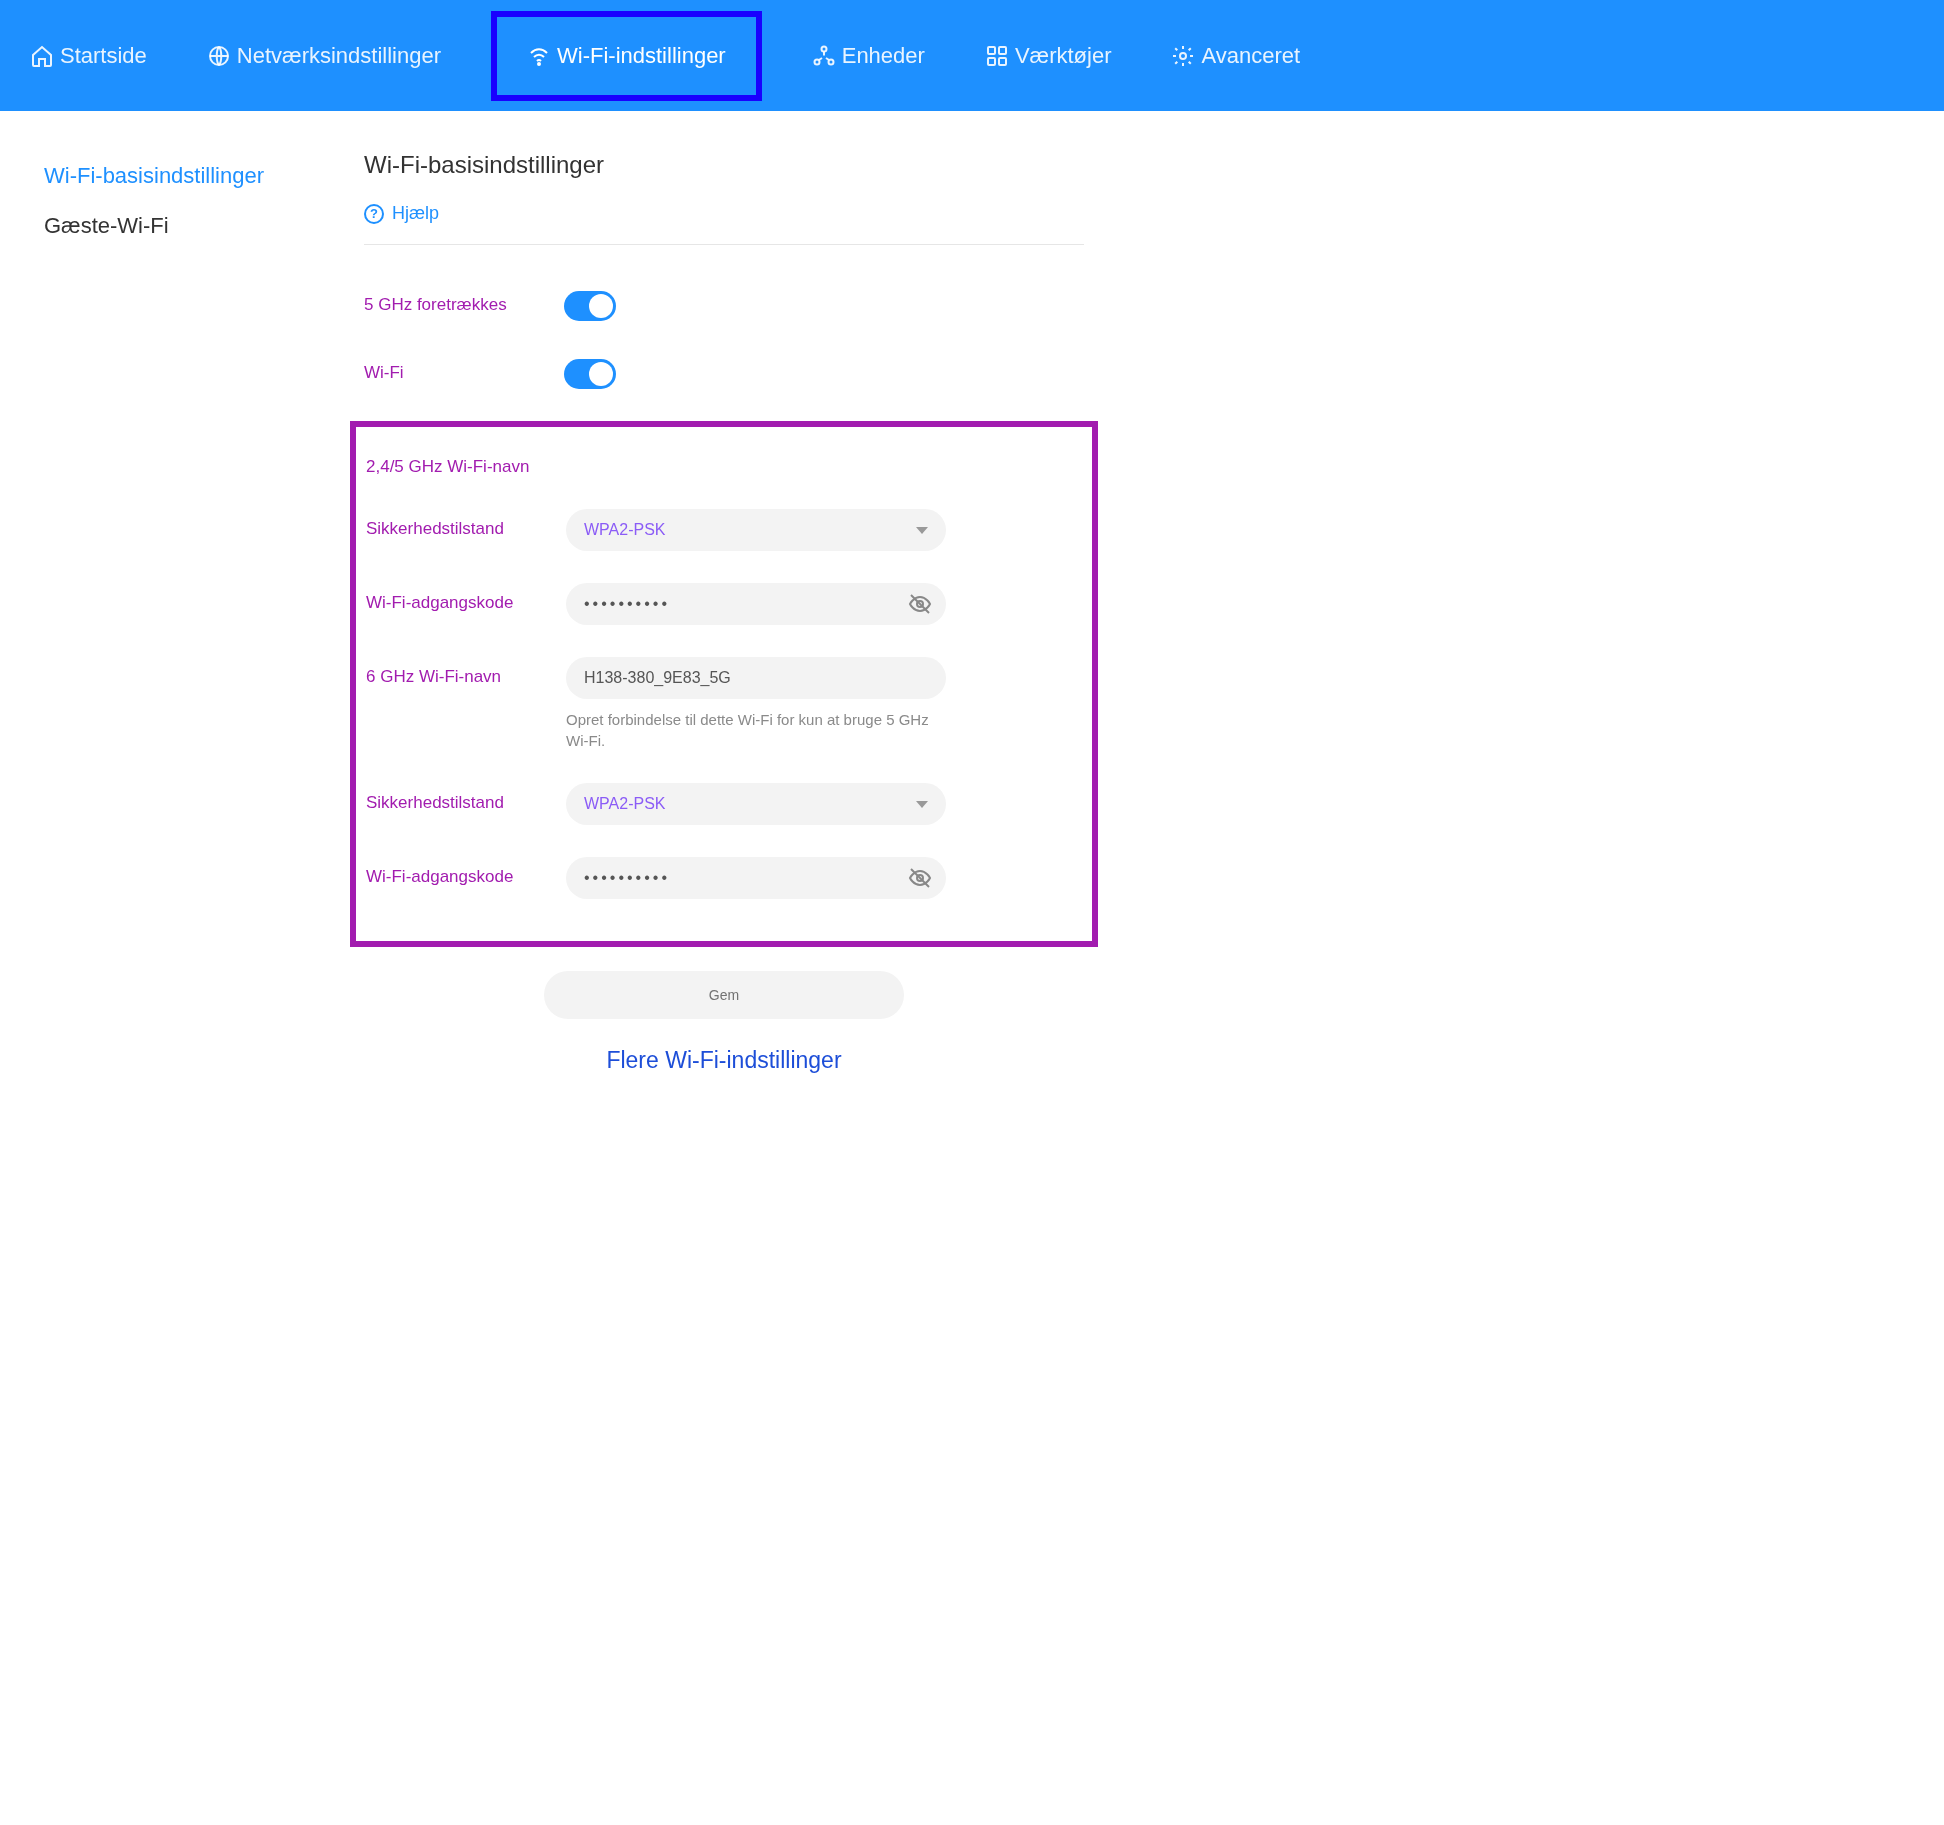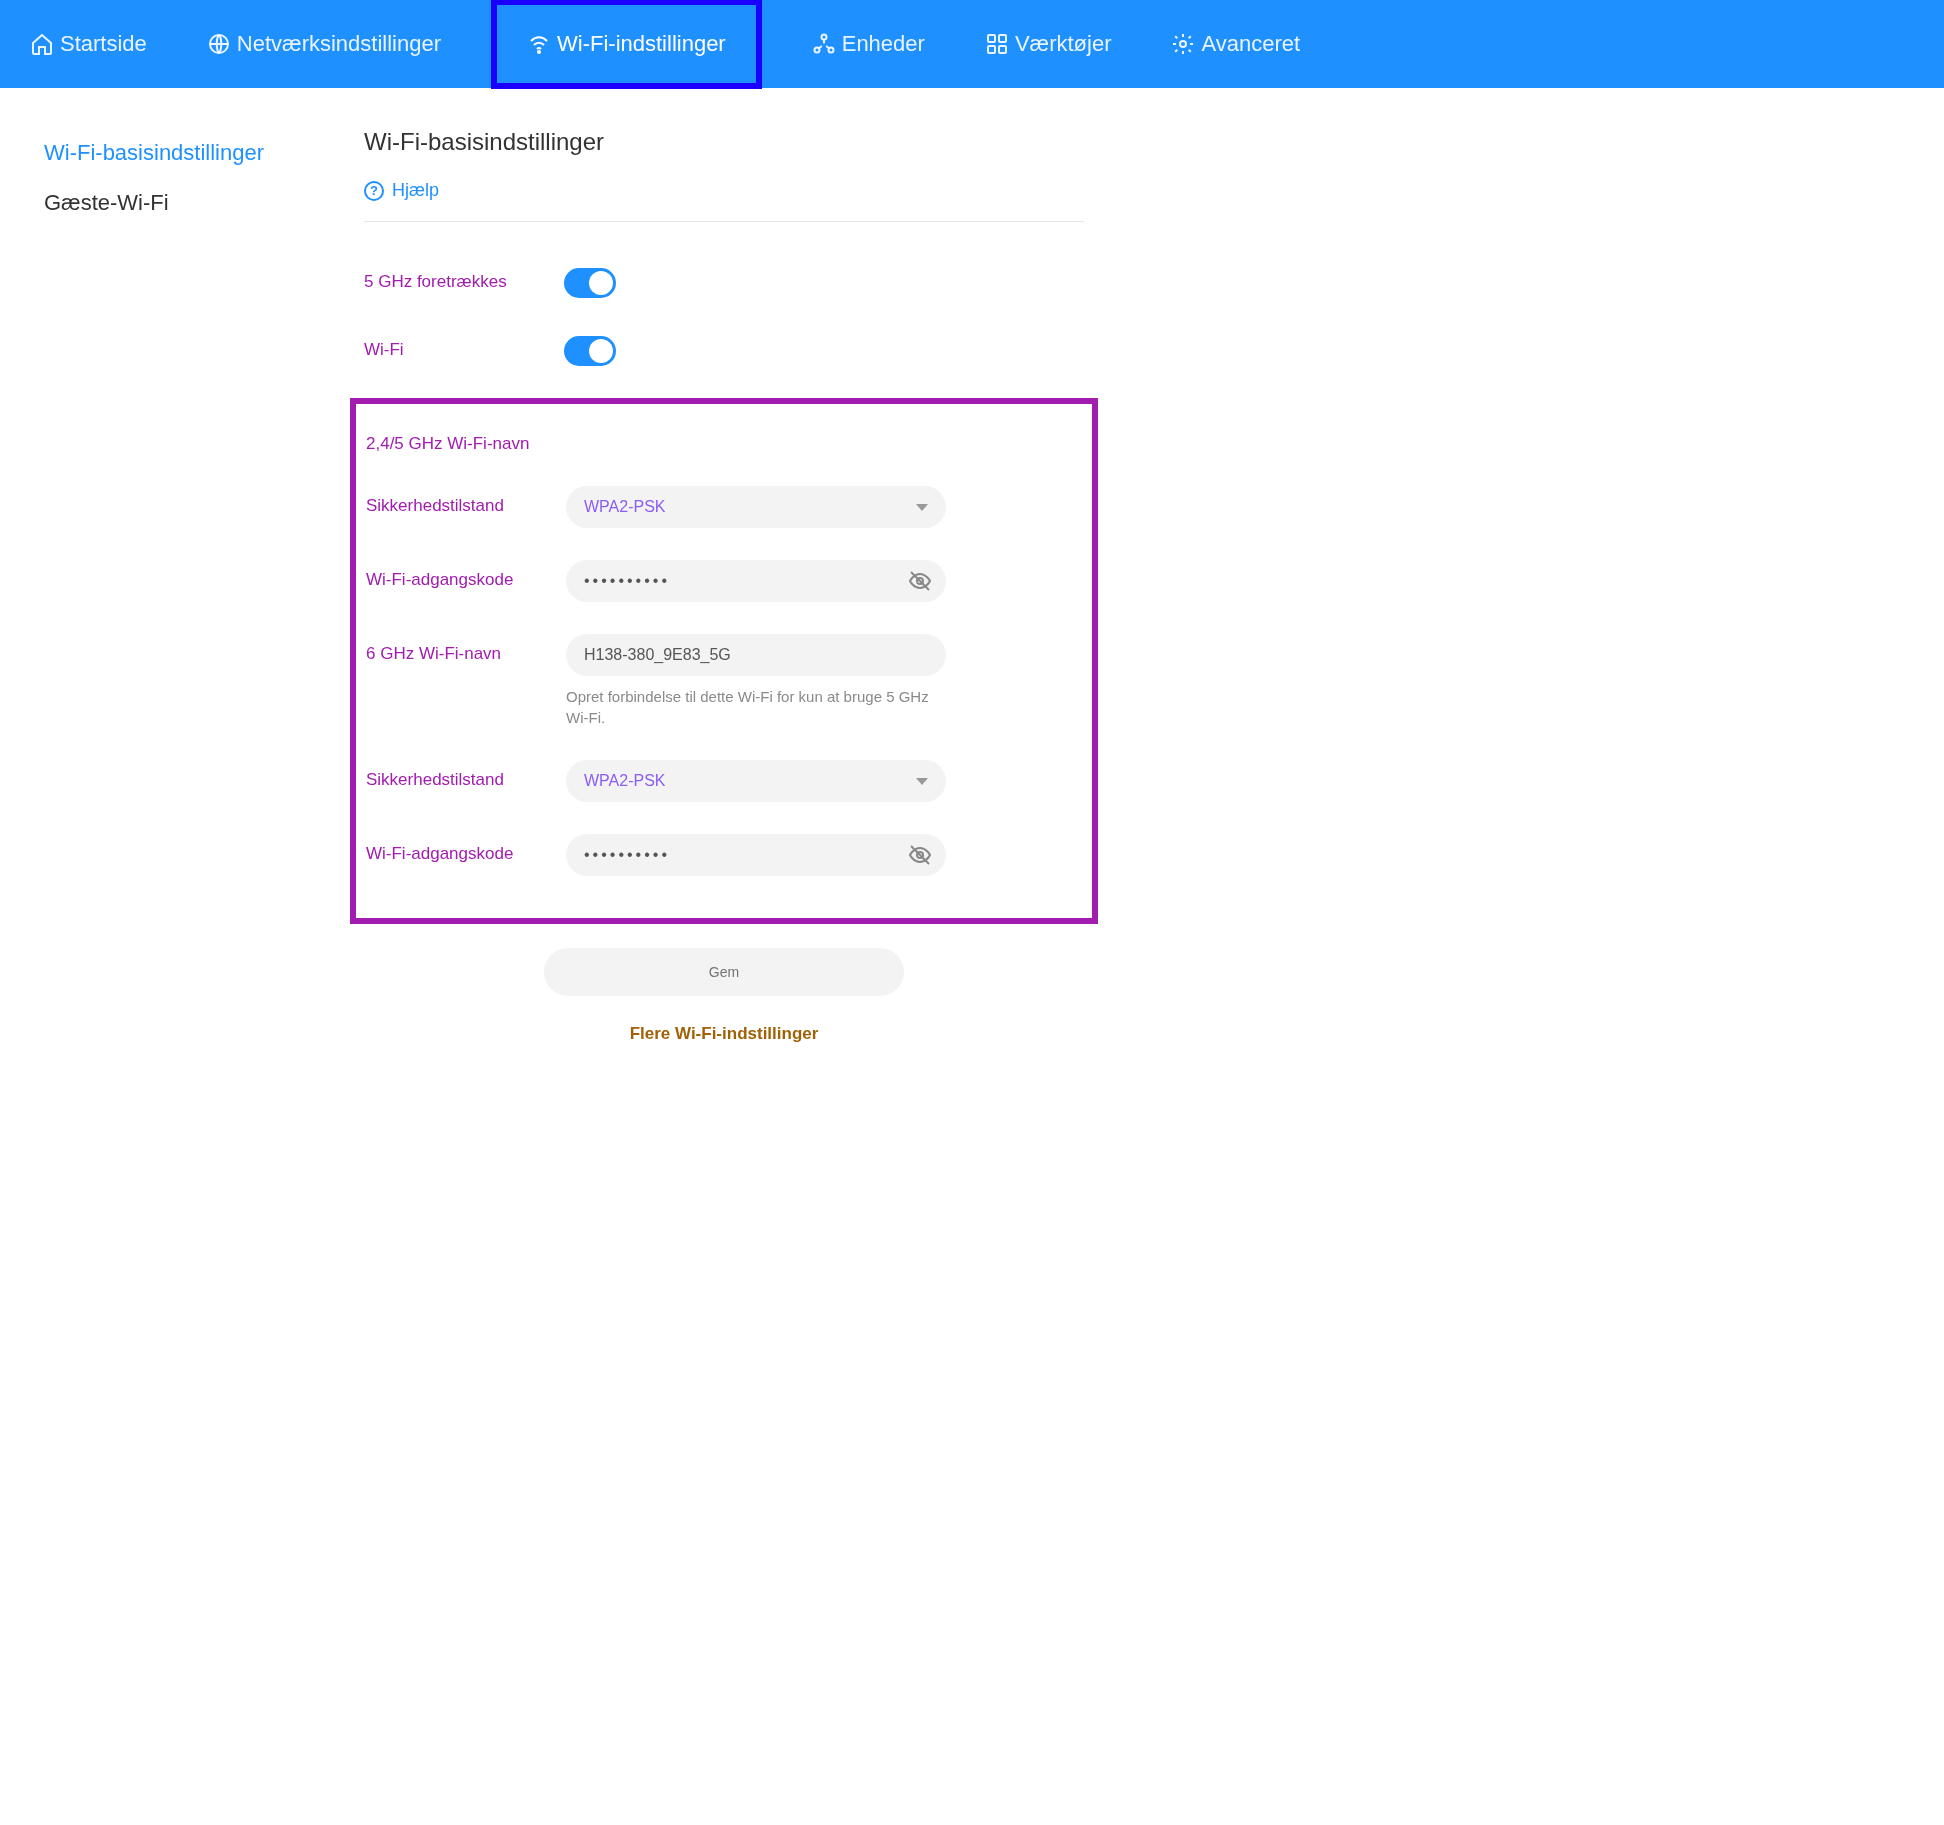--- a/index.html
+++ b/index.html
@@ -8,21 +8,21 @@
       background: #ffffff;
       color: #333;
     }
     
     
     .topnav {
       background: #1e90ff;
       display: flex;
       align-items: center;
       padding: 0 20px;
-      height: 88px;
+      height: 111px;
       gap: 40px;
     }
     .topnav-item {
       display: flex;
       align-items: center;
       gap: 6px;
       color: rgba(255,255,255,0.9);
       font-size: 22px;
       cursor: pointer;
       padding: 8px 10px;
@@ -226,24 +226,23 @@
       cursor: pointer;
     }
     
     
     .more-link-row {
       display: flex;
       justify-content: center;
       margin-top: 28px;
     }
     .more-link {
-      color: #a16207;
-      font-size: 17px;
-      cursor: pointer;
-      font-weight: bold;
+      color: #1d4ed8;
+      font-size: 23px;
+      cursor: pointer;
     }
     
     .chevron-down {
       width: 0;
       height: 0;
       border-left: 6px solid transparent;
       border-right: 6px solid transparent;
       border-top: 7px solid #999;
     }
   </style>

